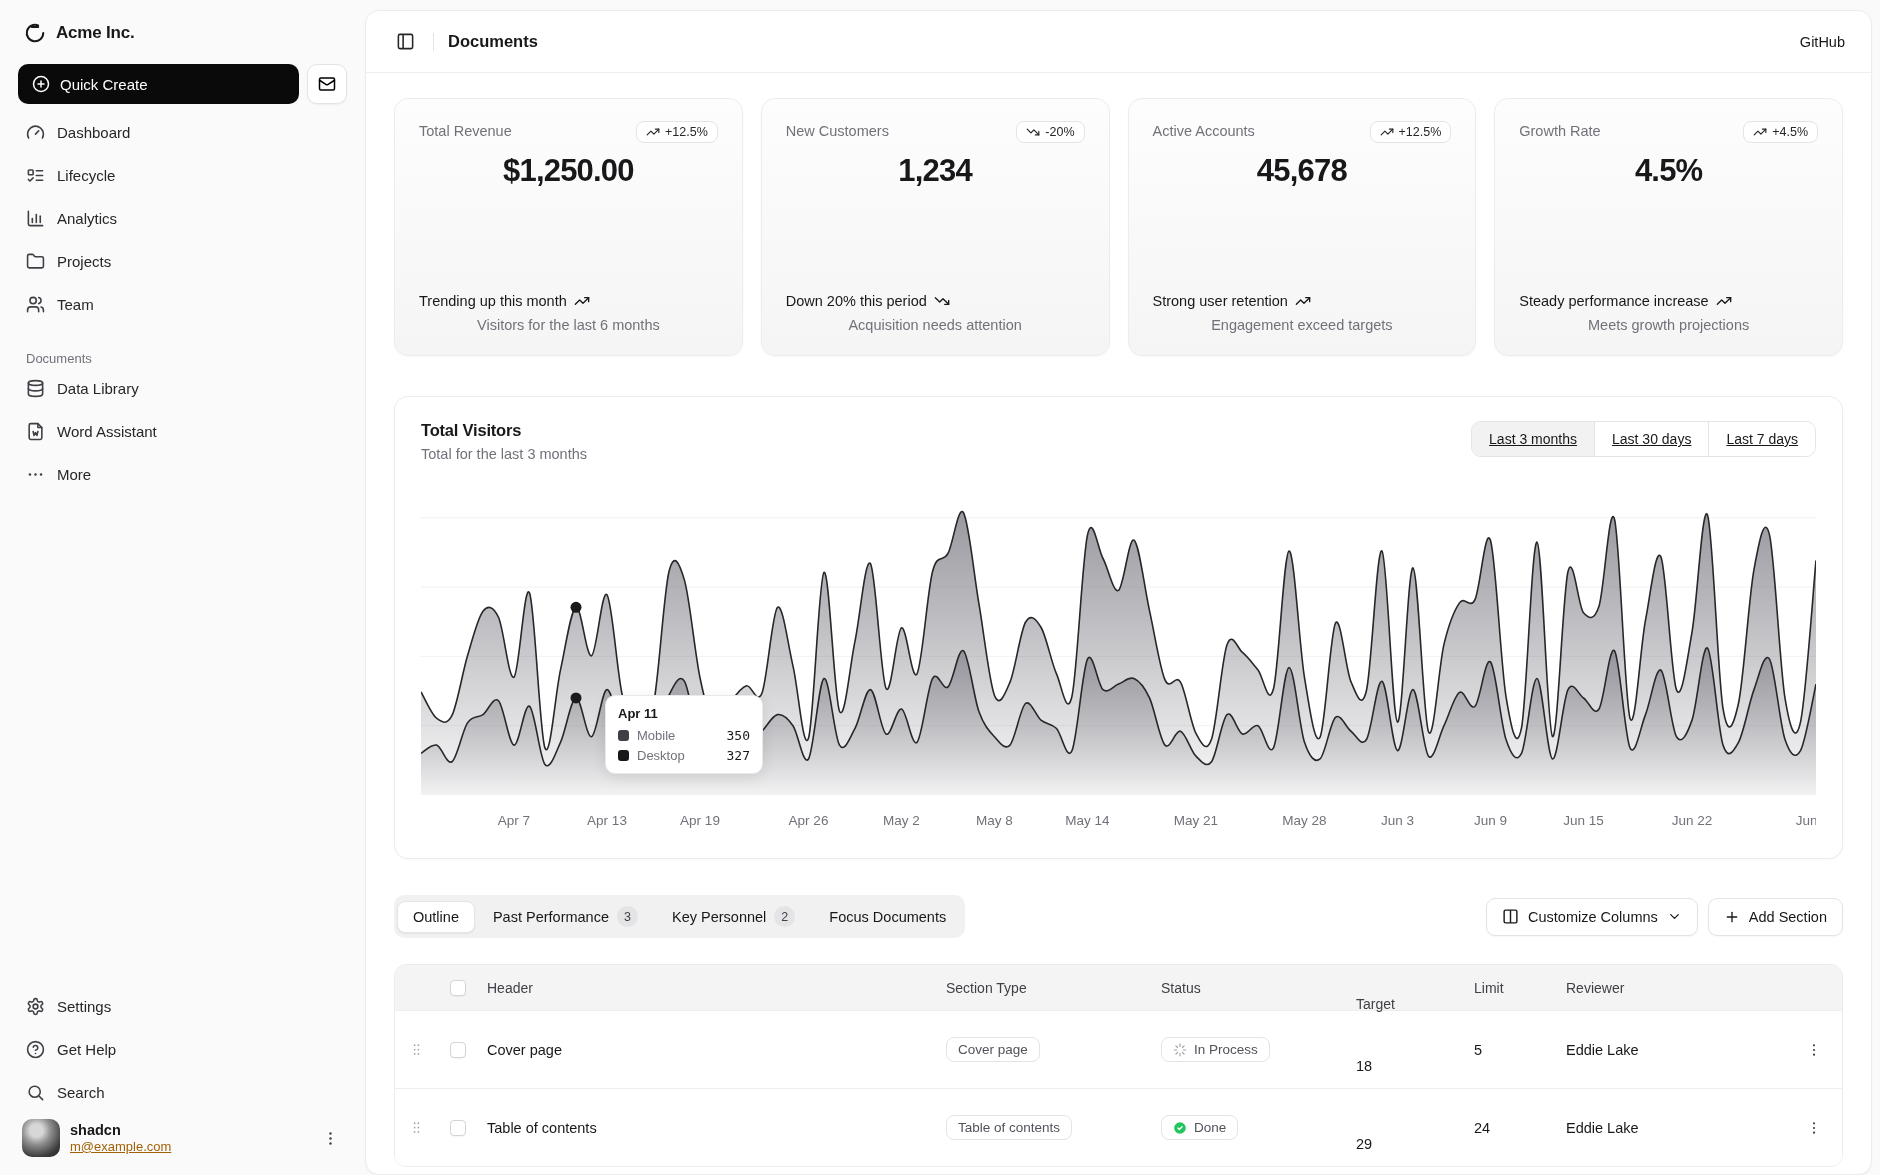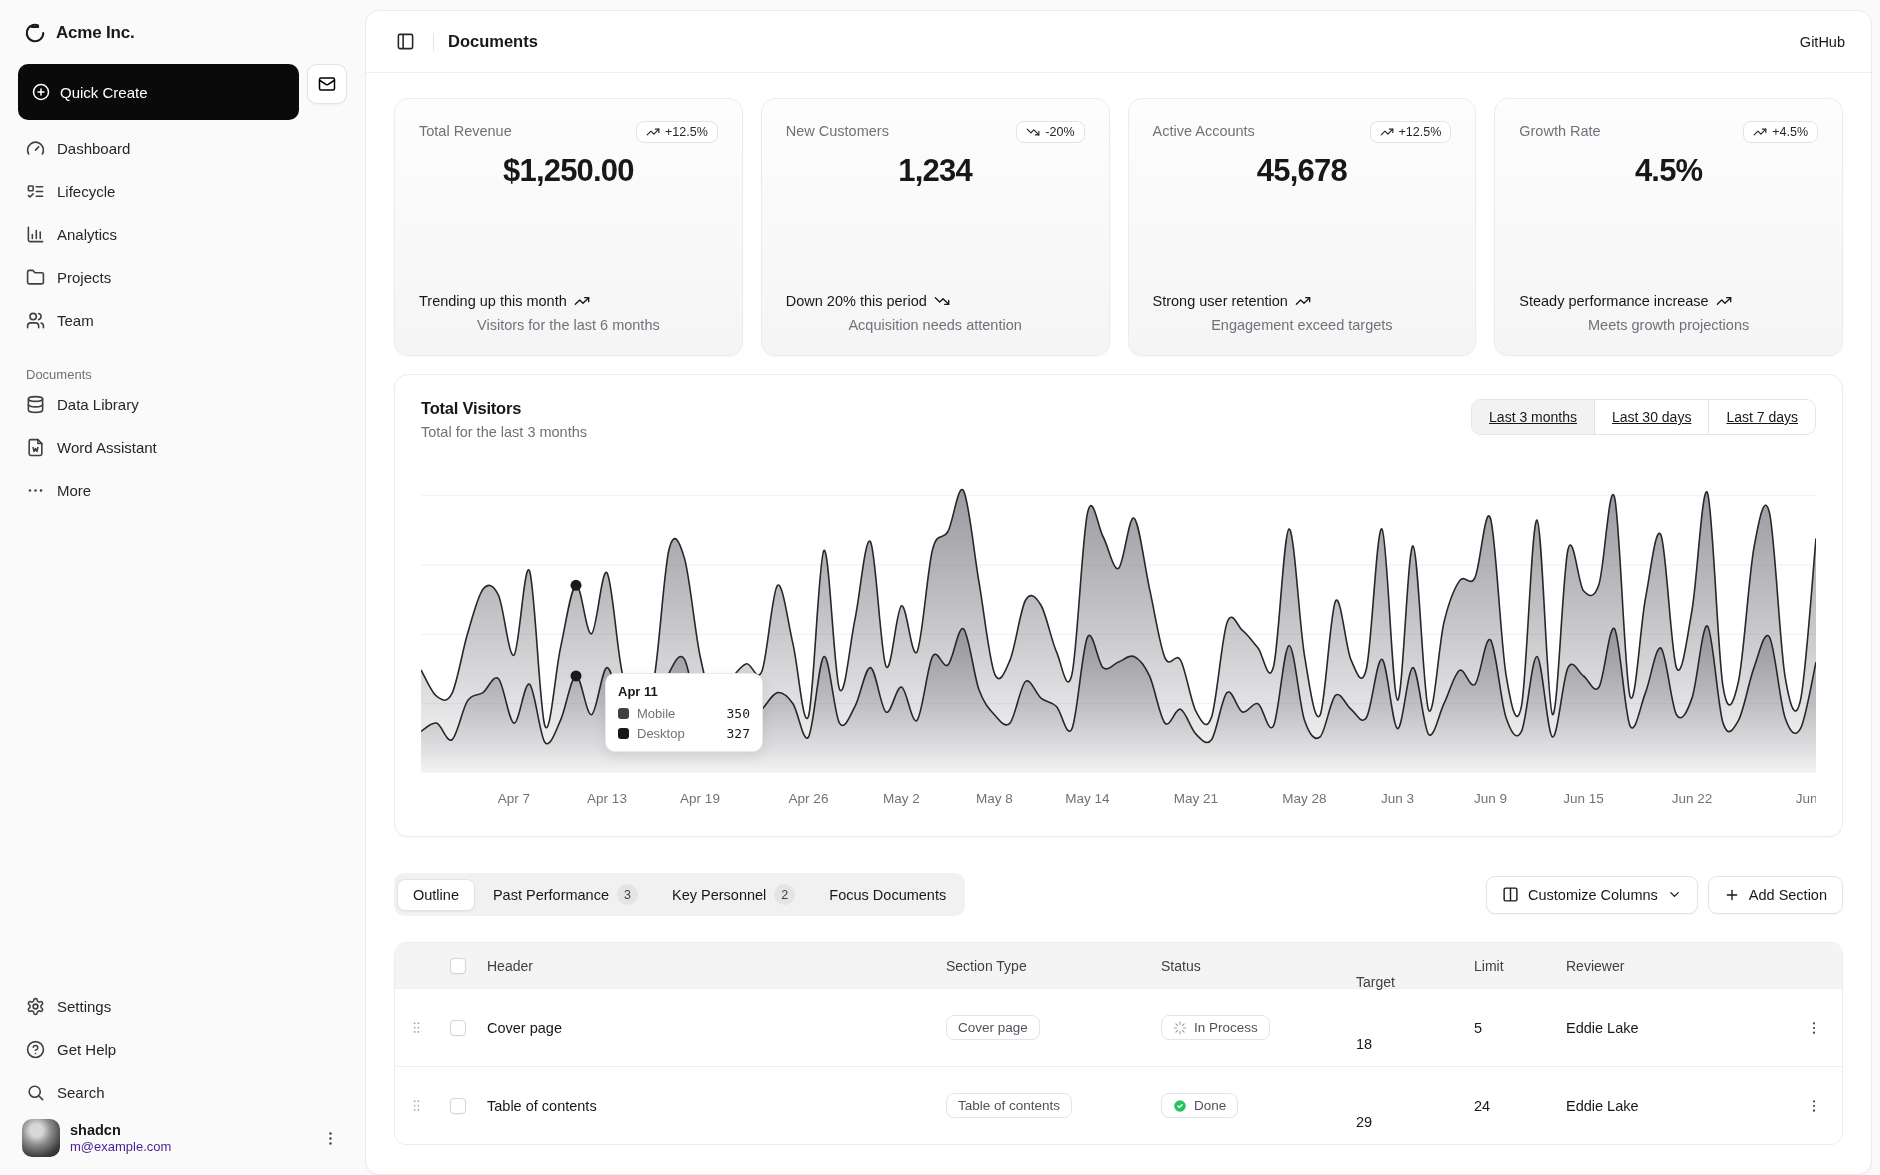--- a/index.html
+++ b/index.html
@@ -10,35 +10,35 @@
     -webkit-font-smoothing:antialiased;
   }
   svg { display:block; }
 
   
   .sidebar { width:365px; flex:0 0 365px; display:flex; flex-direction:column; padding:14px 16px 18px; }
   .brand { display:flex; align-items:center; gap:10px; padding:8px 8px 6px; }
   .brand-name { font-size:17px; font-weight:700; letter-spacing:-.2px; }
   .qc-row { display:flex; gap:8px; margin:14px 2px 10px; }
   .qc-btn { flex:1; display:flex; align-items:center; gap:10px; background:#0a0a0a; color:#fff;
-            border:none; border-radius:10px; height:56px; padding:0 14px; font-size:15px; font-weight:500; cursor:pointer; }
+            border:none; border-radius:10px; height:40px; padding:0 14px; font-size:15px; font-weight:500; cursor:pointer; }
   .mail-btn { width:40px; height:40px; background:#fff; border:1px solid #e4e4e7; border-radius:10px;
               display:flex; align-items:center; justify-content:center; box-shadow:0 1px 2px rgba(0,0,0,.05); cursor:pointer; }
   .nav { display:flex; flex-direction:column; gap:6px; }
   .nav-item { display:flex; align-items:center; gap:12px; padding:9px 10px; border-radius:8px;
               font-size:15px; color:#27272a; cursor:pointer; }
   .nav-item svg { color:#3f3f46; }
   .nav-section-label { font-size:13px; font-weight:500; color:#71717a; padding:6px 10px 4px; margin-top:22px; }
   .sidebar-spacer { flex:1; }
   .user-row { display:flex; align-items:center; gap:10px; padding:8px 6px 0; }
   .avatar { width:38px; height:38px; border-radius:10px; flex:0 0 38px;
             background:radial-gradient(circle at 38% 30%, #d7d7d7 0 18%, #8f8f8f 40%, #3c3c3c 75%, #222 100%); }
   .user-meta { flex:1; line-height:1.25; }
   .user-name { font-size:14.5px; font-weight:700; }
-  .user-email { font-size:13px; color:#4c1d95; }
+  .user-email { font-size:13px; color:#a16207;text-decoration:underline; }
   .dots-btn { background:none; border:none; color:#3f3f46; cursor:pointer; padding:4px; }
 
   
   .main { flex:1; margin:10px 8px 0 0; background:#fff; border:1px solid #ececee; border-radius:14px;
           box-shadow:0 1px 2px rgba(0,0,0,.04); height:calc(100% - 10px); overflow:hidden; display:flex; flex-direction:column; }
   .topbar { height:62px; flex:0 0 62px; display:flex; align-items:center; gap:14px; padding:0 26px; border-bottom:1px solid #efeff1; }
   .icon-btn { background:none; border:none; padding:4px; color:#27272a; cursor:pointer; display:flex; }
   .topbar-divider { width:1px; height:18px; background:#e4e4e7; }
   .page-title { font-size:16.5px; font-weight:600; }
   .topbar-right { margin-left:auto; font-size:14.5px; font-weight:500; color:#18181b; cursor:pointer; text-decoration:none; }
@@ -53,21 +53,21 @@
   .mcard-top { display:flex; align-items:flex-start; justify-content:space-between; gap:8px; }
   .mcard-title { font-size:14.5px; color:#71717a; padding-top:2px; }
   .pill-badge { display:inline-flex; align-items:center; gap:5px; border:1px solid #e4e4e7; background:#fff;
                 border-radius:8px; padding:3px 9px; font-size:12.5px; color:#27272a; white-space:nowrap; }
   .mcard-value { font-size:31px; font-weight:700; letter-spacing:-.8px; margin-top:10px; }
   .mcard-foot { margin-top:auto; display:flex; flex-direction:column; gap:5px; }
   .foot-main { font-size:14.5px; font-weight:500; color:#18181b; display:flex; align-items:center; gap:7px; flex-wrap:wrap; line-height:1.45; }
   .foot-sub { font-size:14.5px; color:#71717a; }
 
   
-  .chart-card { margin-top:18px; border:1px solid #ececee; border-radius:14px; padding:24px 26px 18px; position:relative;
+  .chart-card { margin-top:40px; border:1px solid #ececee; border-radius:14px; padding:24px 26px 18px; position:relative;
                 box-shadow:0 1px 2px rgba(0,0,0,.03); background:#fff; }
   .chart-head { display:flex; align-items:flex-start; justify-content:space-between; }
   .chart-title { font-size:16.5px; font-weight:700; letter-spacing:-.2px; }
   .chart-sub { font-size:14.5px; color:#71717a; margin-top:6px; }
   .range-group { display:flex; border:1px solid #e4e4e7; border-radius:10px; overflow:hidden; background:#fff;text-decoration:underline; }
   .range-btn { font-size:14px; color:#18181b; background:#fff; border:none; padding:9px 17px; cursor:pointer; border-left:1px solid #e4e4e7; }
   .range-btn:first-child { border-left:none; }
   .range-btn.active { background:#f2f2f3; }
   .chart-wrap { position:relative; margin-top:28px; }
   .grid-line { stroke:#f1f1f2; stroke-width:1; }

